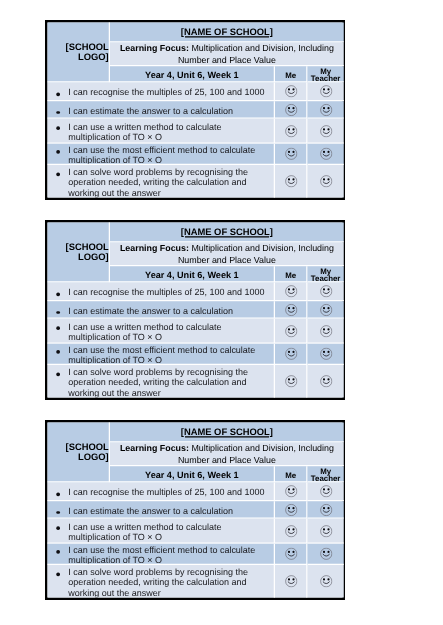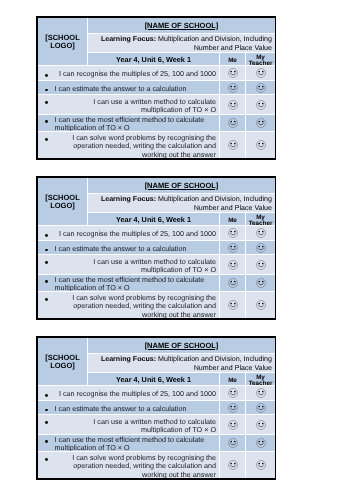--- a/index.html
+++ b/index.html
@@ -9,26 +9,26 @@
   .page{position:relative;width:354px;height:500px;background:#fff;}
 
   .sheet{position:absolute;left:36px;width:240px;box-sizing:border-box;
          border:2px solid #000;background:#ffffff;}
   table{border-collapse:separate;border-spacing:0;width:100%;table-layout:fixed;}
   td{padding:0;vertical-align:middle;border-right:1px solid #fff;border-bottom:1px solid #fff;
      overflow:hidden;box-sizing:border-box;}
   td.last{border-right:none;}
   tr.lastrow td{border-bottom:none;}
   .dk{background:#b8cce4;}
-  .lt{background:#dce3ef;text-align:right;}
+  .lt{background:#dce3ef;}
 
-  .logo{text-align:center;font-weight:bold;font-size:7.5px;line-height:7.4px;color:#000;}
+  .logo{text-align:right;font-weight:bold;font-size:7.5px;line-height:7.4px;color:#000;}
   .school{text-align:center;font-weight:bold;font-size:7.5px;line-height:8px;color:#000;text-decoration:underline;}
   .focus{text-align:center;font-size:7.1px;line-height:8.3px;color:#000;padding:0 3px;}
-  .focus .fw{display:block;position:relative;top:0.8px;text-align:right;}
+  .focus .fw{display:block;position:relative;top:0.8px;}
   .focus b{font-weight:bold;}
   .year{text-align:center;font-weight:bold;font-size:7.3px;line-height:8px;color:#000;}
   .year span{display:block;position:relative;top:1px;}
   .colh{text-align:center;font-weight:bold;font-size:6.3px;line-height:6.1px;color:#000;}
   .colh span{display:block;position:relative;top:2.0px;}
   .stmt{font-size:7.2px;line-height:8.2px;color:#18181c;padding:0 3px 0 16.6px;position:relative;
         vertical-align:middle;}
   .stmt .tx{display:block;position:relative;top:1.4px;}
   .stmt .b{position:absolute;left:7.3px;top:50%;margin-top:0.9px;width:2.8px;height:2.8px;
            border-radius:50%;background:#0f0f13;}

